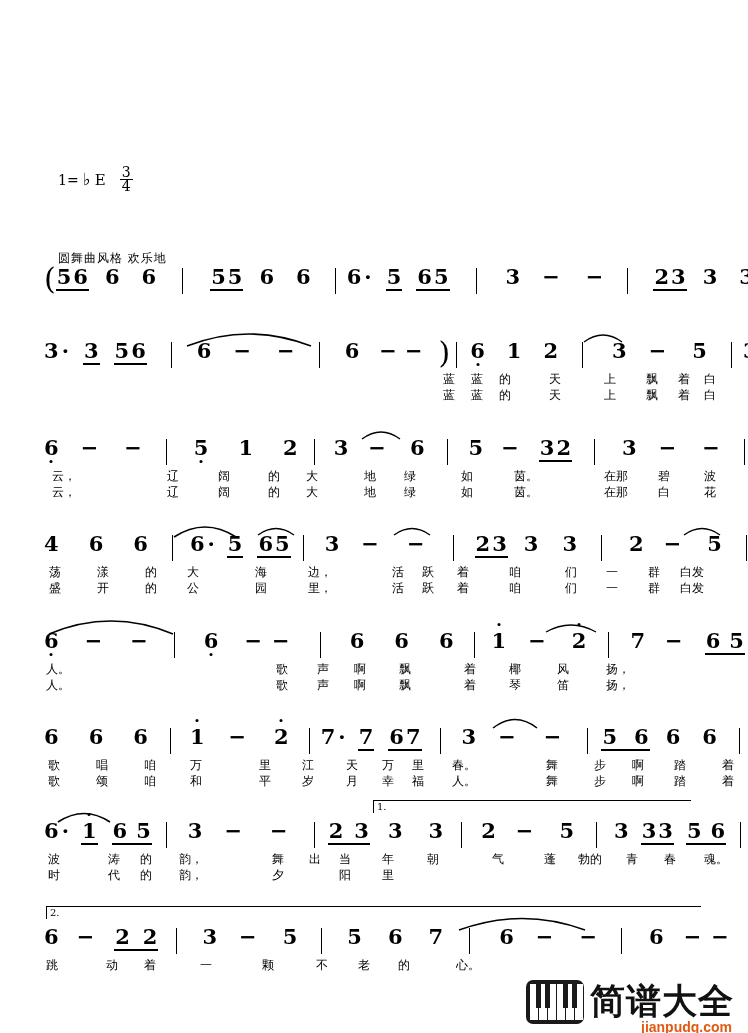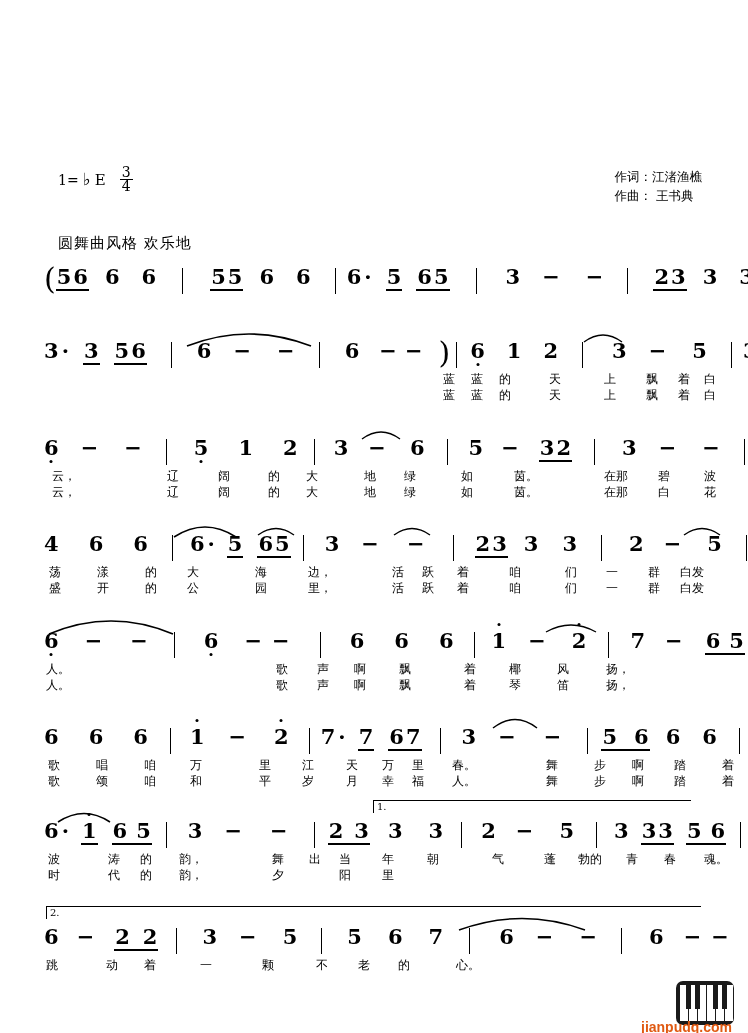--- a/index.html
+++ b/index.html
@@ -23,21 +23,21 @@
   .flat{font-size:17px;position:relative;top:-1px;}
   .meter{display:inline-flex;flex-direction:column;align-items:center;
          line-height:0.95;font-size:14px;margin-left:10px;}
   .meter .num{border-bottom:1.3px solid #000;padding:0 2px;}
   .meter .den{padding:0 2px;}
 
   .credits{position:absolute;right:46px;top:168px;text-align:left;
            font-size:12.5px;line-height:1.5;
            font-family:"DejaVu Sans","Liberation Sans",sans-serif;}
 
-  .style-mark{position:absolute;left:58px;top:234px;font-size:15px;
+  .style-mark{position:absolute;left:58px;top:250px;font-size:12px;
               font-family:"DejaVu Sans","Liberation Sans",sans-serif;
               letter-spacing:1px;}
 
   
   .system{position:absolute;left:44px;width:662px;}
   .row{position:relative;display:flex;align-items:flex-start;height:100%;}
   .barline{width:1px;background:#000;height:26px;margin:0 7px;flex:0 0 auto;
            position:relative;top:2px;}
 
   .note{
@@ -96,24 +96,20 @@
   <div class="keybox">
     <span class="eq">1=</span>
     <span class="flat">♭</span>
     <span>E</span>
     <span class="meter">
       <span class="num">3</span>
       <span class="den">4</span>
     </span>
   </div>
 
-  <div class="credits">
-    <div>作词：江渚渔樵</div>
-    <div>作曲： 王书典</div>
-  </div>
 
   <div class="style-mark">圆舞曲风格  欢乐地</div>
 
   <div class="system" style="top:266px;height:46px;">
     <div class="row">
       <span class="paren">(</span>
       <span class="beam">
         <span class="note">
             <span class="glyph">5</span>
           </span>
@@ -788,16 +784,17 @@
         <i class="wk" style="left:13px"></i>
       <i class="wk" style="left:22px"></i>
         <i class="wk" style="left:31px"></i>
       <i class="wk" style="left:40px"></i>
         <i class="wk" style="left:49px"></i>
       <i class="bk" style="left:10px"></i>
         <i class="bk" style="left:19px"></i>
       <i class="bk" style="left:37px"></i>
         <i class="bk" style="left:46px"></i>
     </div>
+    <div class="wm-text">简谱大全</div>
   </div>
   <div class="wm-url">jianpudq.com</div>
 
 </div>
 
 </body></html>

